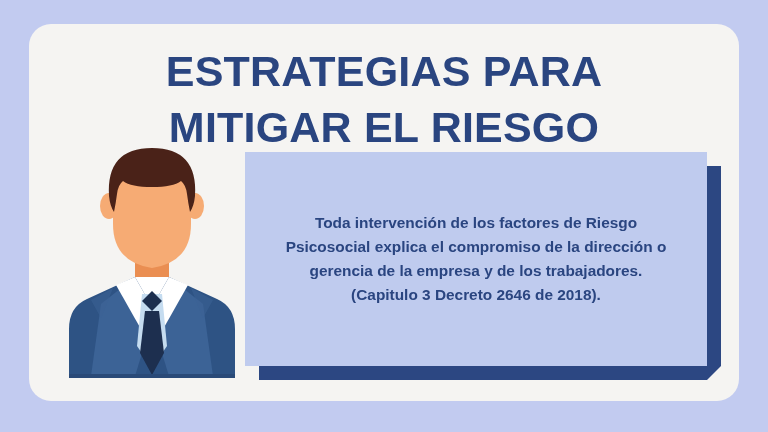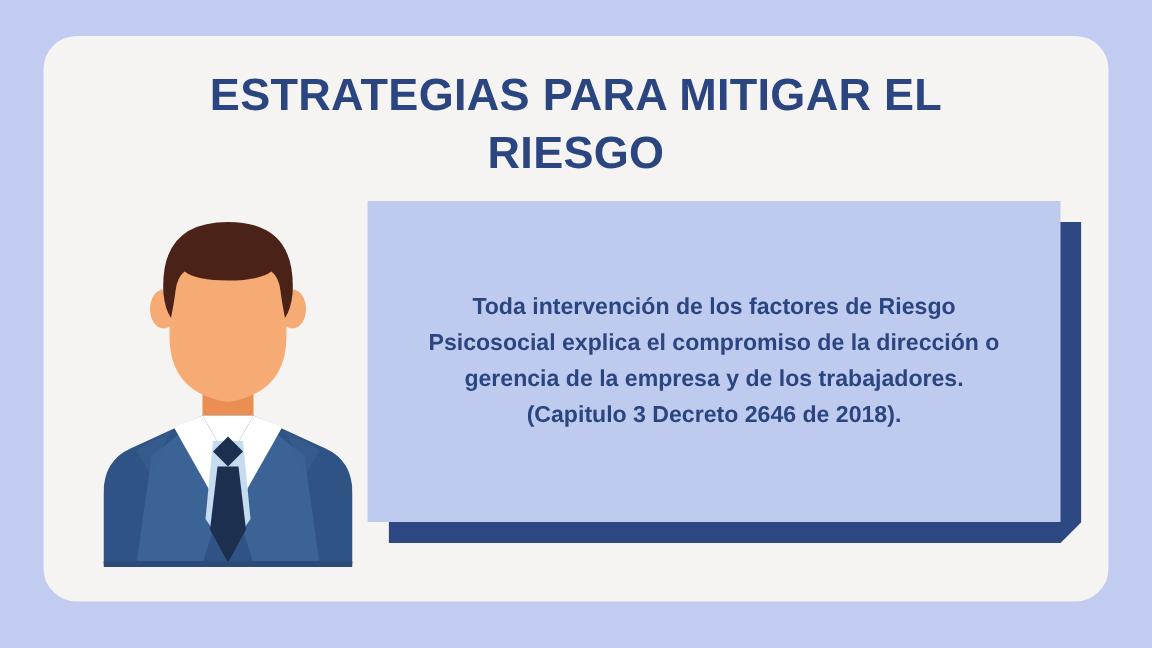--- a/index.html
+++ b/index.html
@@ -35,21 +35,21 @@
     overflow: hidden;
   }
 
   
   .title {
     position: absolute;
     left: 60px;
     top: 20px;
     width: 590px;
     text-align: center;
-    font-size: 30px;
+    font-size: 43px;
     line-height: 1.30;
     font-weight: 700;
     letter-spacing: 0.2px;
     color: #2a4580;
     text-transform: uppercase;
     font-family: "Liberation Sans", sans-serif;
   }
 
   
   .person {
@@ -58,21 +58,21 @@
     top: 110px;
     width: 166px;
     height: 248px;
   }
   .person svg { display: block; width: 100%; height: 100%; }
 
   
   .quote-wrap {
     position: absolute;
     left: 216px;
-    top: 110px;
+    top: 128px;
     width: 431px;
     height: 228px;
   }
   
   .quote-shadow {
     position: absolute;
     left: 14px;
     top: 14px;
     width: 462px;
     height: 214px;

